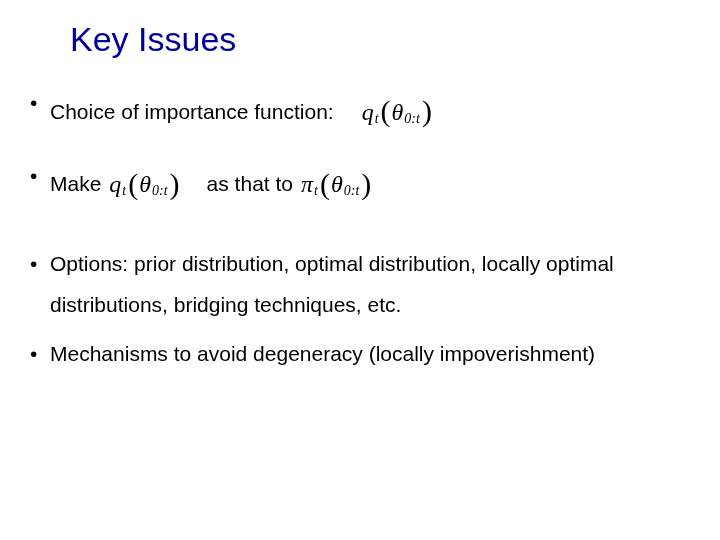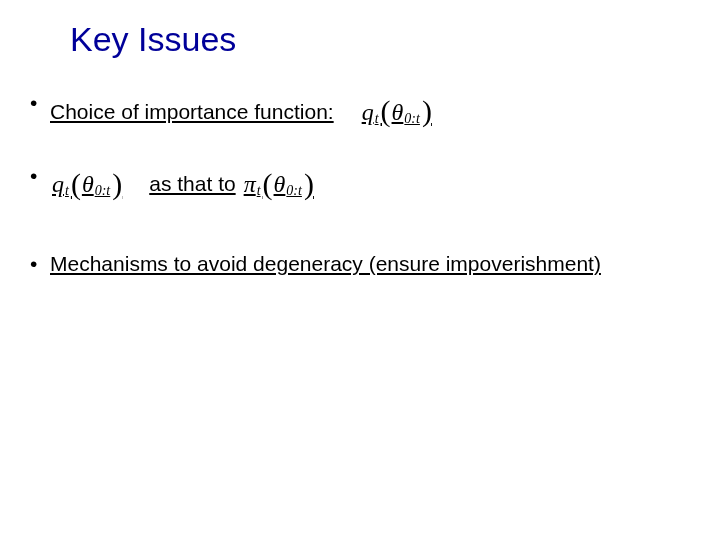--- a/index.html
+++ b/index.html
@@ -29,21 +29,20 @@
     padding: 0;
     margin: 0;
   }
   ul.bullets > li {
     position: relative;
     padding-left: 22px;
     font-size: 21px;
     line-height: 1.95;
     color: #000000;
     margin-bottom: 8px;
-    text-decoration: underline;
   }
   ul.bullets > li::before {
     content: "•";
     position: absolute;
     left: 2px;
     top: 0;
     font-size: 21px;
     color: #000000;
   }
   .inline-row {
@@ -96,20 +95,21 @@
           <span class="paren">(</span>
             <span>θ</span>
             <span class="sub">0:t</span>
             <span class="paren">)</span>
         </span>
       </span>
     </li>
 
     <li style="margin-top:14px; margin-bottom:30px;">
       <span class="inline-row">
+        <span>Make</span>
         <span class="math">
           <span>q</span>
             <span class="sub">t</span>
           <span class="paren">(</span>
             <span>θ</span>
             <span class="sub">0:t</span>
             <span class="paren">)</span>
         </span>
         <span style="width:12px;"></span>
         <span>as that to</span>
@@ -117,20 +117,23 @@
           <span>π</span>
             <span class="sub">t</span>
           <span class="paren">(</span>
             <span>θ</span>
             <span class="sub">0:t</span>
             <span class="paren">)</span>
         </span>
       </span>
     </li>
 
+    <li>
+      <span>Options: prior distribution, optimal distribution, locally optimal distributions, bridging techniques, etc.</span>
+    </li>
 
 
     <li>
-      <span>Mechanisms to avoid degeneracy (ensure impoverishment)</span>
+      <span>Mechanisms to avoid degeneracy (locally impoverishment)</span>
     </li>
 
   </ul>
 </div>
 
 </body></html>

